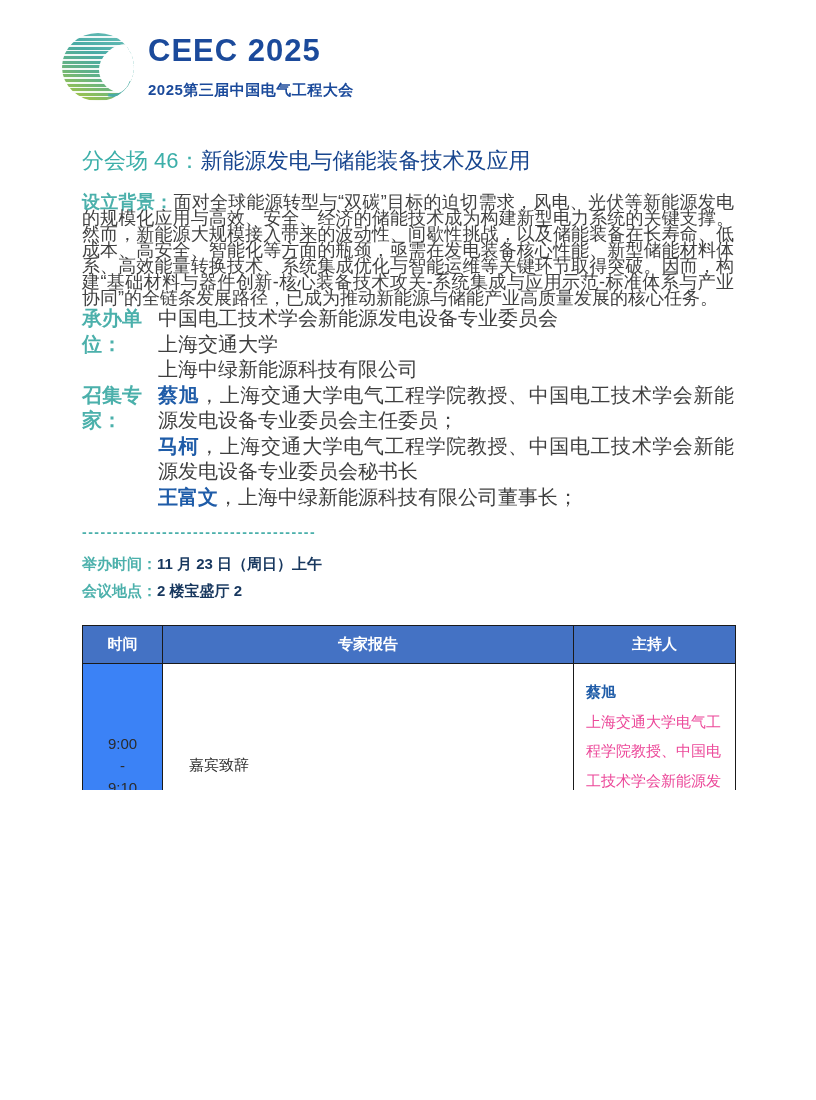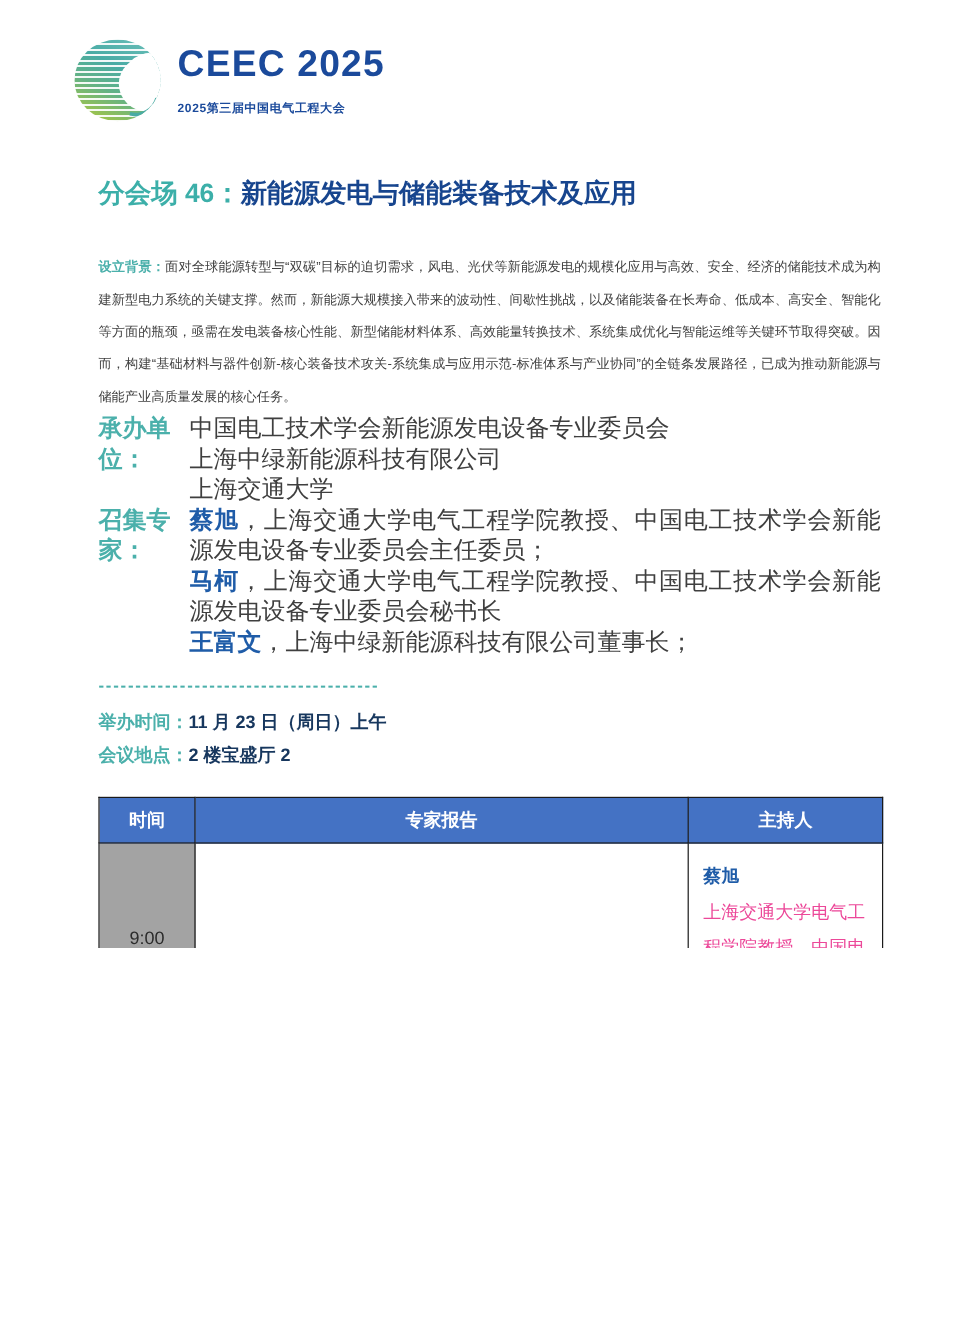--- a/index.html
+++ b/index.html
@@ -24,30 +24,30 @@
     background:#ffffff; border-radius:50%;
     box-shadow: -3px 3px 0 0 #ffffff;
   }
   .logo-sphere::before {
     content:""; position:absolute; right:1px; bottom:4px; width:34px; height:34px;
     border-radius:50%; border:3px solid transparent; border-bottom-color:#49aba5;
     transform:rotate(-30deg); z-index:2;
   }
   .logo-text { margin-left:14px; }
   .logo-title { font-size:31px; font-weight:800; color:#1b4a9b; letter-spacing:1px; line-height:32px; }
-  .logo-sub { font-size:10px; font-weight:700; color:#1b4a9b; letter-spacing:0.5px; margin-top:14px; }
+  .logo-sub { font-size:15px; font-weight:700; color:#1b4a9b; letter-spacing:0.5px; margin-top:14px; }
 
   
   .content { position:absolute; top:146px; left:82px; width:652px; }
 
-  .session-title { font-size:22px; line-height:30px; margin-bottom:34px; font-weight:700; }
+  .session-title { font-size:22px; line-height:30px; margin-bottom:18px; font-weight:400; }
   .session-title .prefix { color:#3cafa9; }
   .session-title .name { color:#17458e; }
 
-  .para { font-size:11px; line-height:27px; text-align:justify; color:#3f3f3f; }
+  .para { font-size:18px; line-height:16px; text-align:justify; color:#3f3f3f; }
   .label-teal { color:#4bb0ab; font-weight:700; }
 
   .hang { display:flex; font-size:20px; line-height:25.5px; }
   .hang-label { flex:0 0 76px; color:#4bb0ab; font-weight:700; }
   .hang-body { flex:1; text-align:justify; }
   .name-blue { color:#1f5ca8; font-weight:700; }
 
   .dash-sep { color:#4bb0ab; font-weight:700; font-size:14px; letter-spacing:1.5px; margin:13px 0 9px 0; line-height:18px; }
 
   .info-line { font-size:15px; line-height:27px; font-weight:700; }
@@ -59,21 +59,21 @@
   .schedule th, .schedule td { border:1px solid #1a1a1a; }
   .schedule th {
     background:#4472c4; color:#ffffff; font-size:15px; font-weight:700;
     height:38px; text-align:center; vertical-align:middle;
   }
   .col-time { width:80px; }
   .col-report { width:411px; }
   .col-host { width:162px; }
   .schedule td { font-size:15px; color:#2b2b2b; }
   td.cell-time {
-    background:#a3a3a3; text-align:center; vertical-align:middle;
+    background:#3b82f6; text-align:center; vertical-align:middle;
     line-height:22px; height:184px;
   }
   td.cell-report { vertical-align:middle; padding:10px 26px; }
   td.cell-host { vertical-align:top; padding:13px 12px; line-height:29.5px; }
   .host-name { color:#1f5ca8; font-weight:700; }
   .host-desc { color:#ec4899; }
 
   
   .footer { position:absolute; top:1032px; left:0; width:100%; text-align:center; font-size:12px; color:#7f1d1d;margin-top:45px; }
 </style>
@@ -93,22 +93,22 @@
   <div class="content">
 
     <h1 class="session-title"><span class="prefix">分会场 46：</span><span class="name">新能源发电与储能装备技术及应用</span></h1>
 
     <p class="para"><span class="label-teal">设立背景：</span><span>面对全球能源转型与“双碳”目标的迫切需求，风电、光伏等新能源发电的规模化应用与高效、安全、经济的储能技术成为构建新型电力系统的关键支撑。然而，新能源大规模接入带来的波动性、间歇性挑战，以及储能装备在长寿命、低成本、高安全、智能化等方面的瓶颈，亟需在发电装备核心性能、新型储能材料体系、高效能量转换技术、系统集成优化与智能运维等关键环节取得突破。因而，构建“基础材料与器件创新-核心装备技术攻关-系统集成与应用示范-标准体系与产业协同”的全链条发展路径，已成为推动新能源与储能产业高质量发展的核心任务。</span></p>
 
     <div class="hang">
       <div class="hang-label">承办单位：</div>
       <div class="hang-body">
         <div>中国电工技术学会新能源发电设备专业委员会</div>
+        <div>上海交通大学</div>
         <div>上海中绿新能源科技有限公司</div>
-        <div>上海交通大学</div>
       </div>
     </div>
 
     <div class="hang">
       <div class="hang-label">召集专家：</div>
       <div class="hang-body">
         <div><span class="name-blue">蔡旭</span><span>，上海交通大学电气工程学院教授、中国电工技术学会新能源发电设备专业委员会主任委员；</span></div>
         <div><span class="name-blue">马柯</span><span>，上海交通大学电气工程学院教授、中国电工技术学会新能源发电设备专业委员会秘书长</span></div>
         <div><span class="name-blue">王富文</span><span>，上海中绿新能源科技有限公司董事长；</span></div>
       </div>

